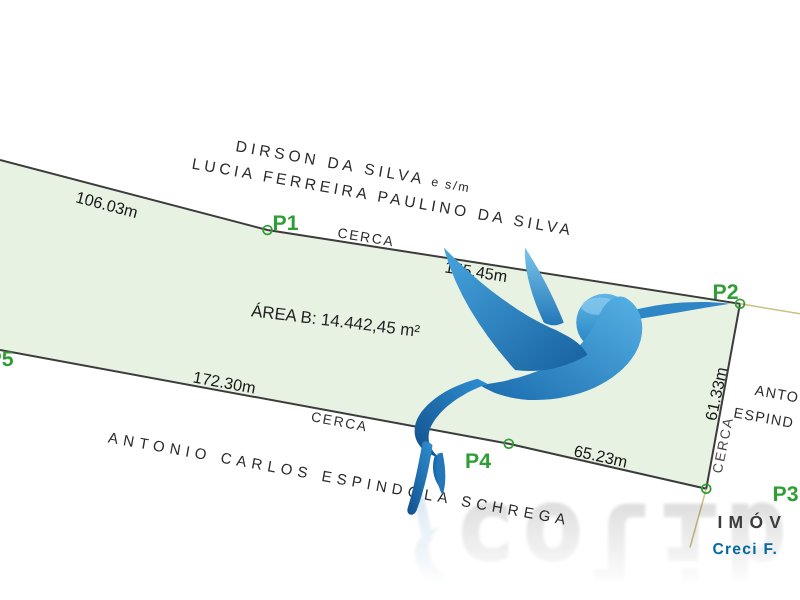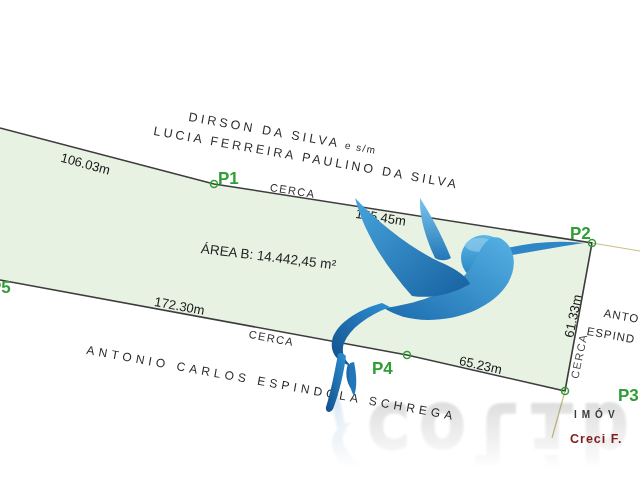--- a/index.html
+++ b/index.html
@@ -13,24 +13,24 @@
   .cerca{font-size:11px;letter-spacing:1.5px;color:#2e2e2e;}
   .plabel{font-size:17px;font-weight:bold;color:#2f9e35;z-index:22;}
   .small-suffix{font-size:10px;letter-spacing:1.5px;margin-left:5px;}
   .center-rot{position:absolute;z-index:20;}
   .center-rot > span{display:inline-block;white-space:nowrap;transform:translate(-50%,-50%) rotate(-78deg);}
   
   .wm-layer{z-index:30;pointer-events:none;}
   .brand{position:absolute;left:364px;top:317px;font-family:"DejaVu Sans Mono",monospace;
          font-weight:bold;font-size:80px;line-height:80px;letter-spacing:6px;color:#1c1c1c;
          -webkit-text-stroke:2px #1c1c1c;opacity:.95;white-space:nowrap;}
-  .imov{position:absolute;left:574px;top:409px;font-size:10px;font-weight:bold;
+  .imov{position:absolute;left:574px;top:409px;font-size:14px;font-weight:bold;
         letter-spacing:5px;color:#3b3b3b;z-index:40;white-space:nowrap;}
   .creci{position:absolute;left:570px;top:432px;font-size:12.5px;font-weight:bold;
-         letter-spacing:1px;color:#7f1d1d;z-index:40;white-space:nowrap;}
+         letter-spacing:1px;color:#0369a1;z-index:40;white-space:nowrap;}
   
   .refl{position:absolute;left:0;top:394px;width:640px;height:86px;overflow:hidden;
         opacity:.17;filter:blur(1.2px);z-index:26;pointer-events:none;
         -webkit-mask-image:linear-gradient(to bottom,rgba(0,0,0,1),rgba(0,0,0,0) 88%);
         mask-image:linear-gradient(to bottom,rgba(0,0,0,1),rgba(0,0,0,0) 88%);}
   .refl .wm-inner{position:absolute;left:0;top:-394px;width:640px;height:480px;
         transform:scaleY(-1);transform-origin:0 394px;}
 </style>
 </head>
 <body>

